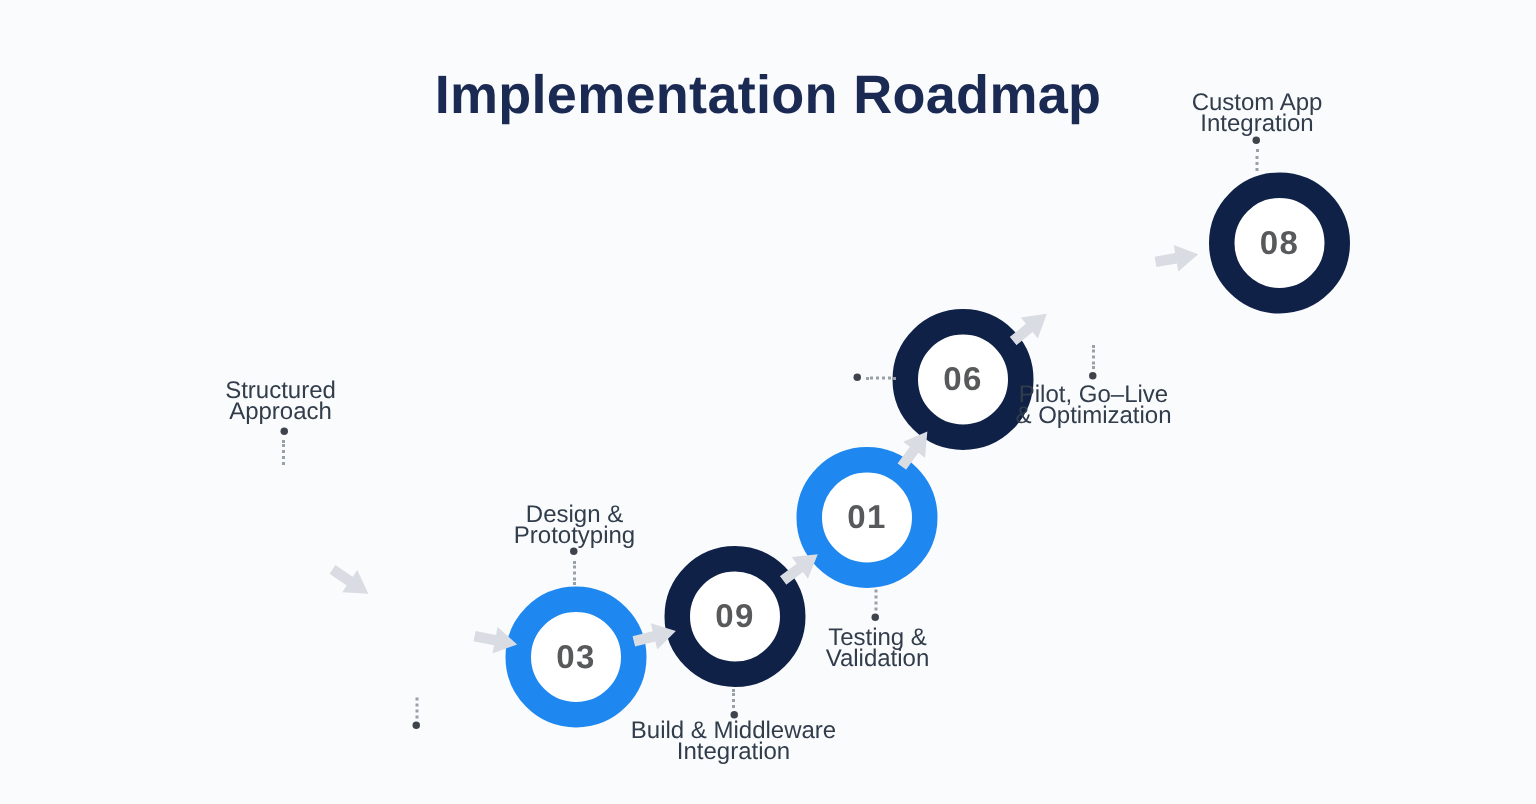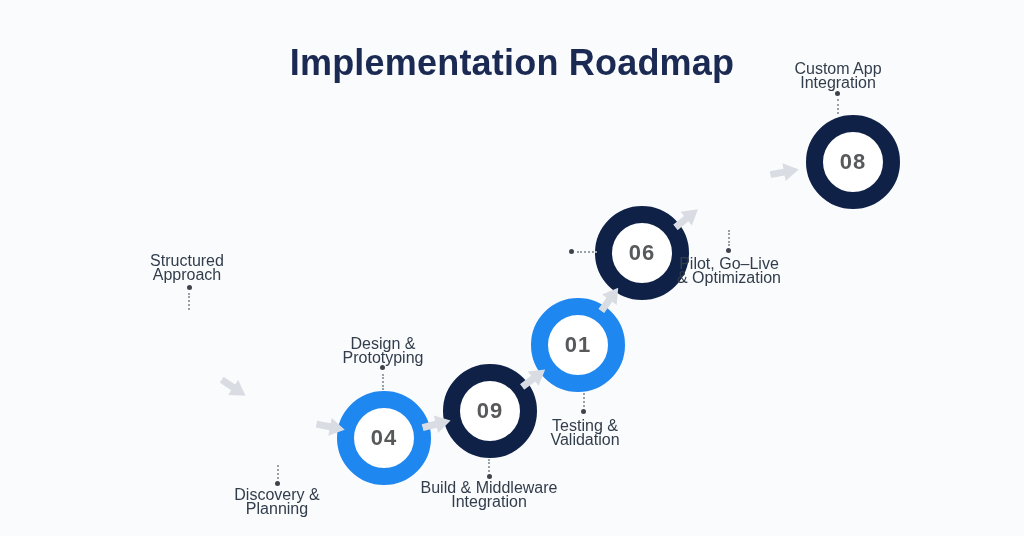--- a/index.html
+++ b/index.html
@@ -61,29 +61,25 @@
 
   <h1 class="title">Implementation Roadmap</h1>
 
   <div class="label" id="l1">
     <span>Structured</span><br>
     <span>Approach</span>
   </div>
   <div class="dot" id="d1"></div>
   <div class="vline" id="v1"></div>
 
-  <div class="label" id="l2">
-    <span>Discovery &amp;</span><br>
-    <span>Planning</span>
-  </div>
   <div class="dot" id="d2"></div>
   <div class="vline" id="v2"></div>
 
   <div class="circle blue" id="c3">
-    <span class="num">04</span>
+    <span class="num">03</span>
   </div>
   <div class="label" id="l3">
     <span>Design &amp;</span><br>
     <span>Prototyping</span>
   </div>
   <div class="dot" id="d3"></div>
   <div class="vline" id="v3"></div>
 
   <div class="circle navy" id="c4">
     <span class="num">09</span>

